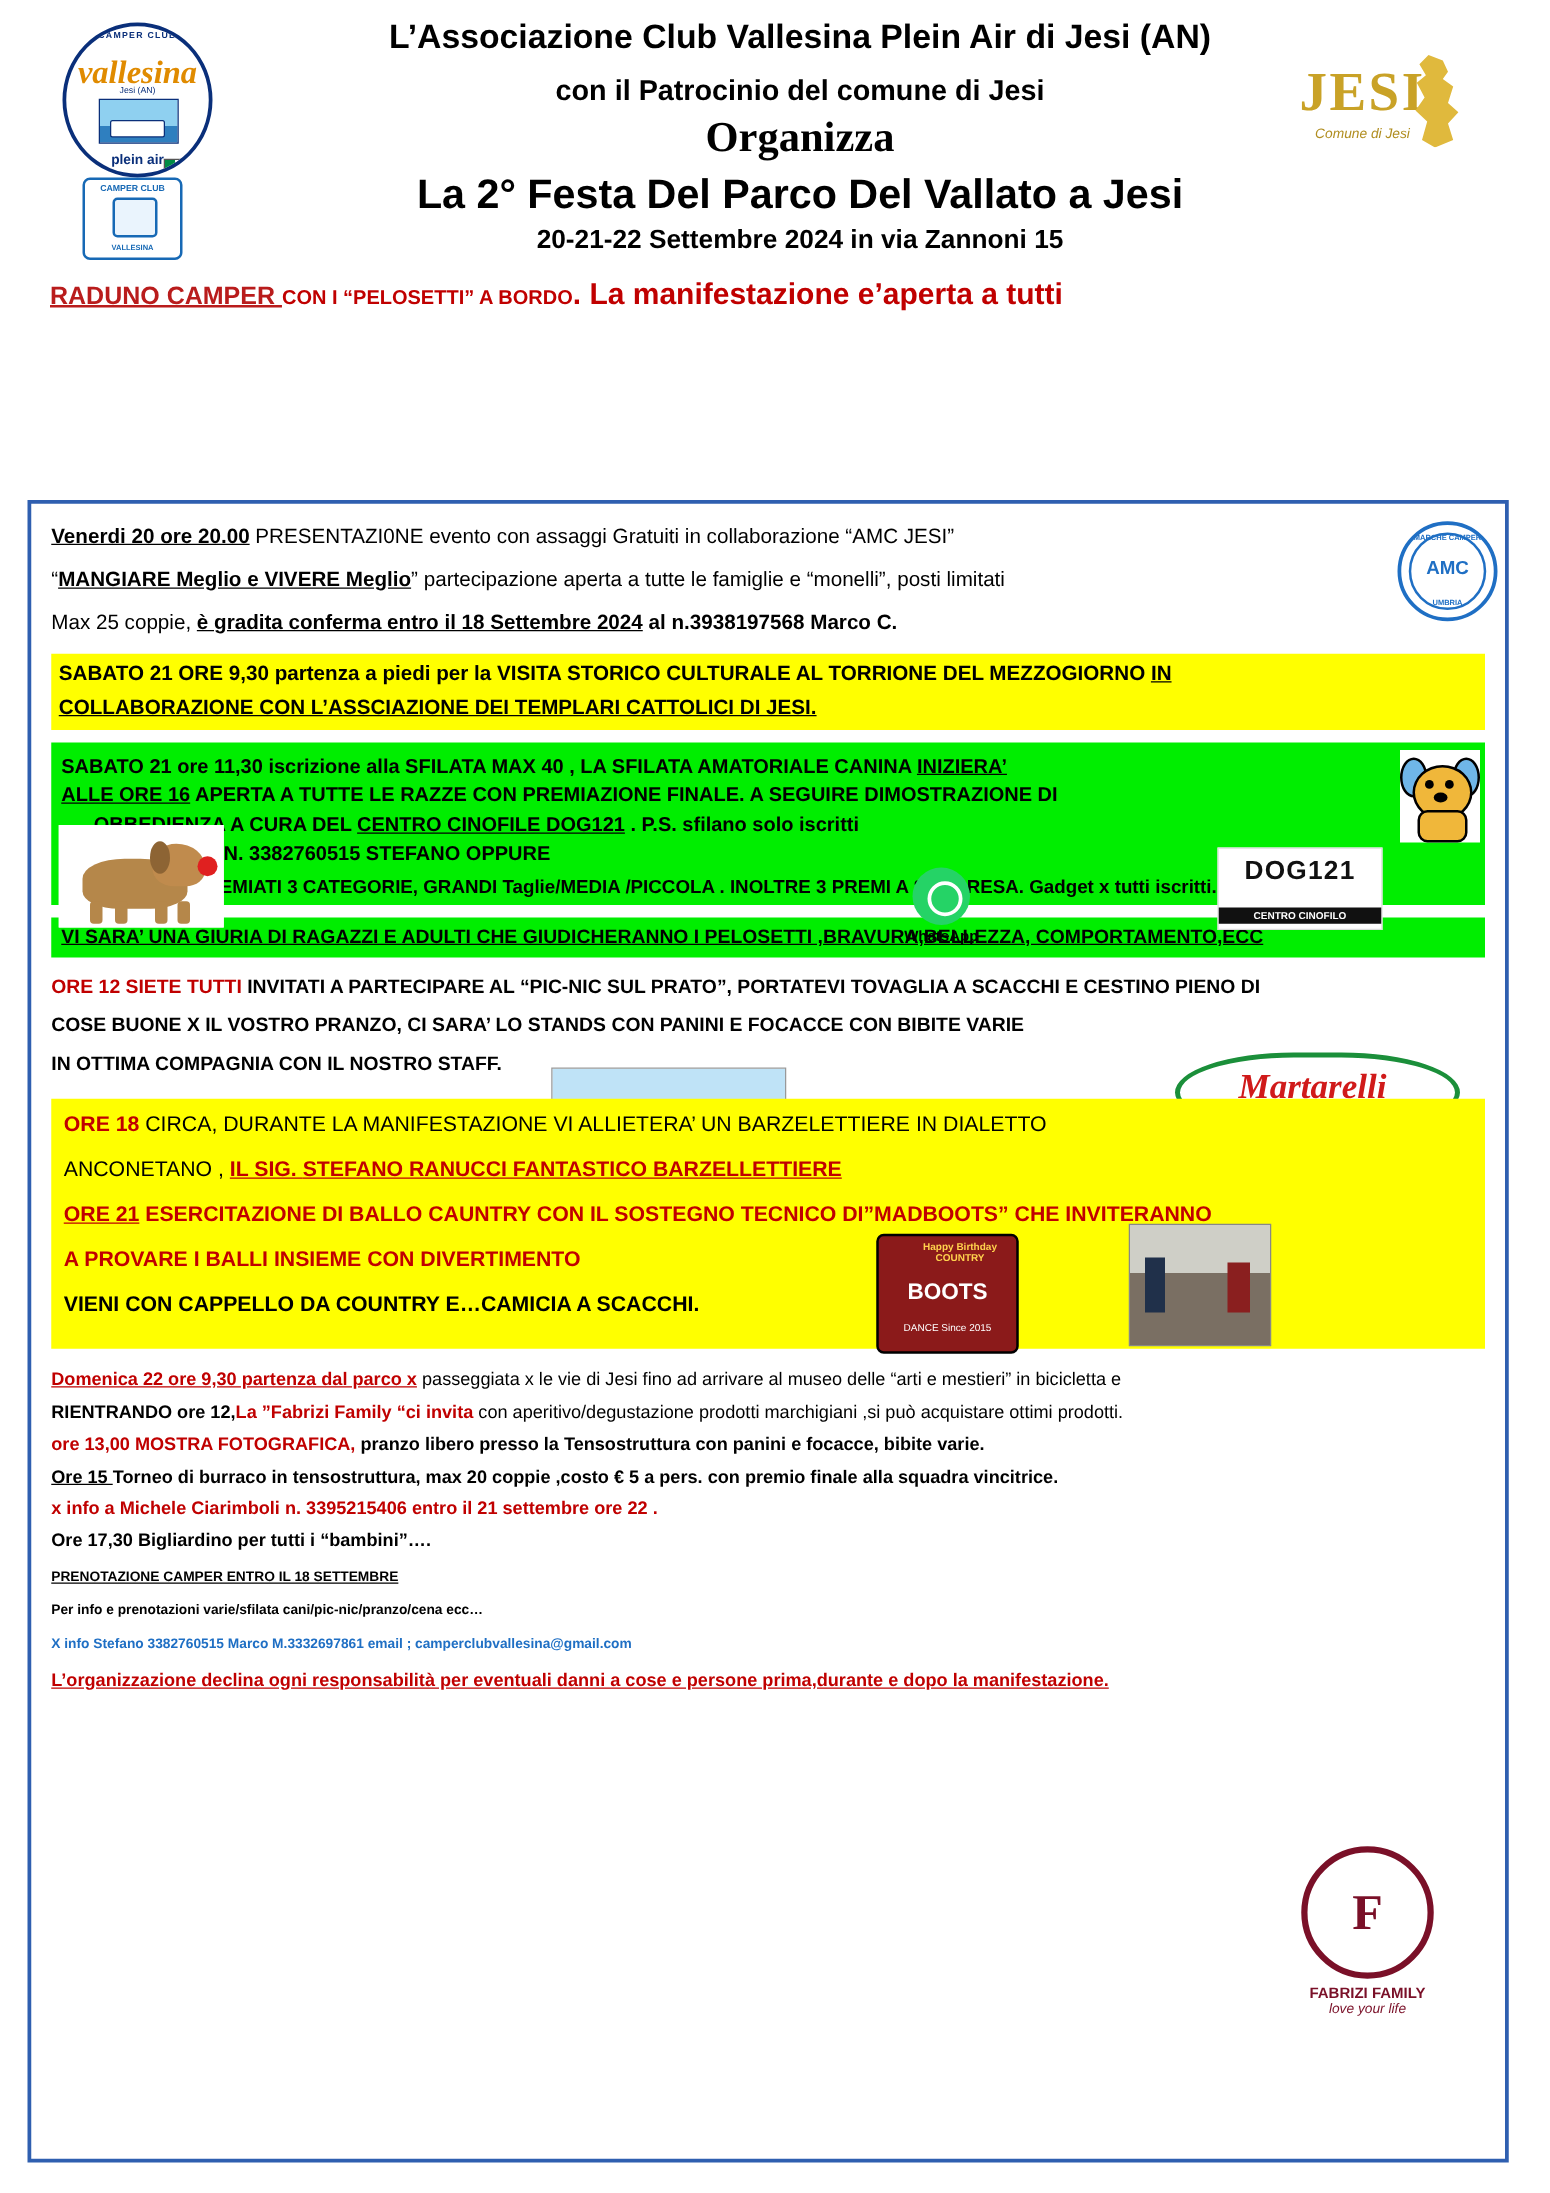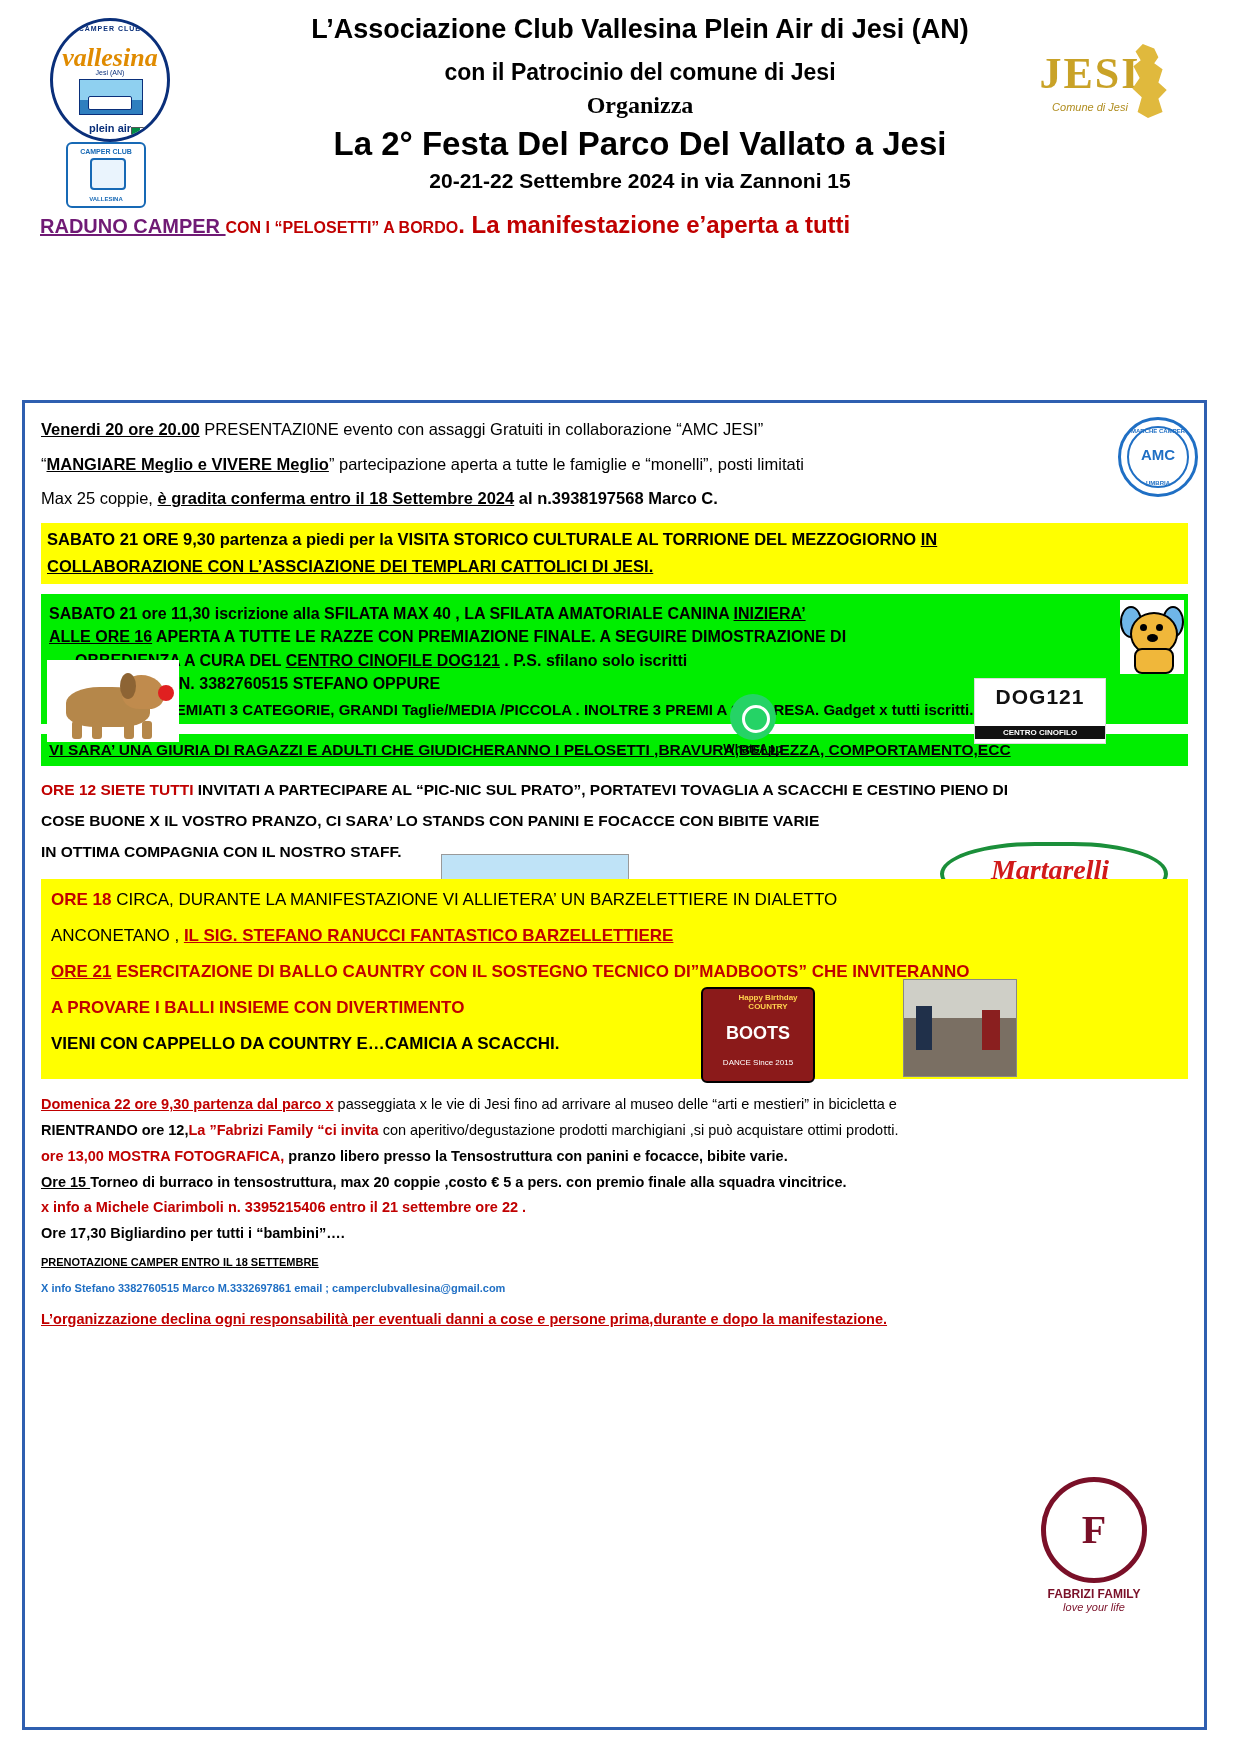--- a/index.html
+++ b/index.html
@@ -11,21 +11,21 @@
     position:relative;
     overflow:hidden;
   }
   .page { position:relative; width:1240px; height:1754px; }
 
   
   .header { position:relative; padding:14px 0 0 0; }
   .hdr-title { text-align:center; }
   .t1 { font-size:27px; font-weight:bold; margin-left:40px; }
   .t2 { font-size:23px; font-weight:bold; margin-top:14px; margin-left:40px;}
-  .t3 { font-size:24px; font-weight:bold; font-family:"Liberation Serif", serif; margin-top:6px; margin-left:40px;}
+  .t3 { font-size:34px; font-weight:bold; font-family:"Liberation Serif", serif; margin-top:6px; margin-left:40px;}
   .t4 { font-size:33px; font-weight:bold; margin-top:6px; margin-left:40px;}
   .t5 { font-size:21px; font-weight:bold; margin-top:6px; margin-left:40px;}
 
   
   .club-logo {
     position:absolute; left:42px; top:18px; width:130px; height:190px;
   }
   .cl-oval {
     position:absolute; left:8px; top:0; width:114px; height:118px;
     border-radius:50%;
@@ -70,21 +70,21 @@
   .jesi-sub { font-family:Liberation Sans, sans-serif; font-size:11px; color:#b08d1f; font-style:italic; margin-top:2px;}
   .jesi-lion {
     position:absolute; right:6px; top:-4px; width:52px; height:74px;
     background:#e0b93d;
     clip-path:polygon(40% 0%, 62% 6%, 70% 18%, 62% 26%, 78% 34%, 70% 52%, 86% 62%, 70% 74%, 78% 92%, 50% 100%, 30% 92%, 38% 72%, 20% 60%, 34% 46%, 22% 30%, 36% 22%, 26% 10%);
   }
 
   .raduno {
     margin:18px 0 0 40px; font-size:20px; font-weight:bold;
   }
-  .raduno .r1 { color:#701a75; text-decoration:underline; }
+  .raduno .r1 { color:#b91c1c; text-decoration:underline; }
   .raduno .r2 { color:#c00000; font-size:16px; }
   .raduno .r3 { color:#c00000; font-size:24px; }
 
   
   .mainbox {
     position:absolute; left:22px; top:400px; width:1185px; height:1330px;
     border:3px solid #2f5fb0; box-sizing:border-box; padding:14px 16px;
   }
   .line { margin:0 0 14px 0; font-size:16.5px; line-height:1.25; }
   .u { text-decoration:underline; }
@@ -350,20 +350,21 @@
       </p>
       <p>
         <span class="b red">ore 13,00   MOSTRA FOTOGRAFICA,</span><span class="b">  pranzo libero  presso la  Tensostruttura con panini e focacce, bibite varie.</span>
       </p>
       <p>
         <span class="b u">Ore 15 </span><span class="b"> Torneo di burraco in tensostruttura, max 20 coppie ,costo € 5 a pers. con premio finale alla  squadra vincitrice.</span>
       </p>
       <p class="b red">x info a Michele Ciarimboli n. 3395215406  entro il 21 settembre ore 22 .</p>
       <p class="b">Ore 17,30 Bigliardino per tutti i “bambini”….</p>
       <p class="b bigger u" style="margin-top:12px">PRENOTAZIONE CAMPER     ENTRO IL  18 SETTEMBRE</p>
+      <p class="b bigger" style="margin-top:12px">Per info e prenotazioni varie/sfilata cani/pic-nic/pranzo/cena ecc…</p>
       <p class="b bigger blue" style="margin-top:12px">X info Stefano 3382760515   Marco M.3332697861  email ; camperclubvallesina@gmail.com</p>
       <p class="b red u" style="margin-top:14px">L’organizzazione declina ogni responsabilità per eventuali danni a cose e persone prima,durante e dopo la manifestazione.</p>
     </div>
 
     <div class="fabrizi">
       <div class="circ">
         <div class="f">F</div>
       </div>
       <div class="n">FABRIZI FAMILY</div>
       <div class="t">love your life</div>

